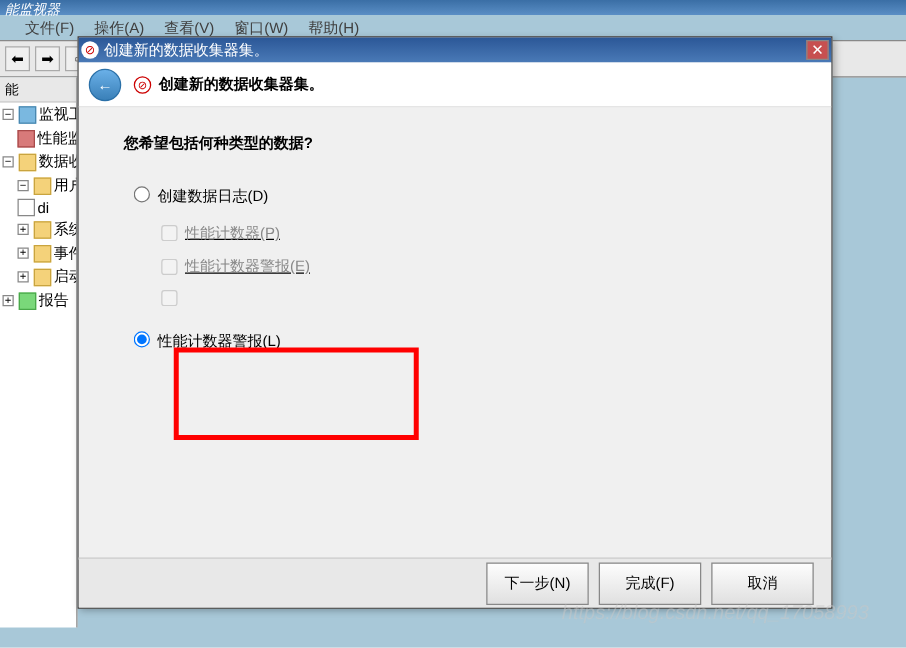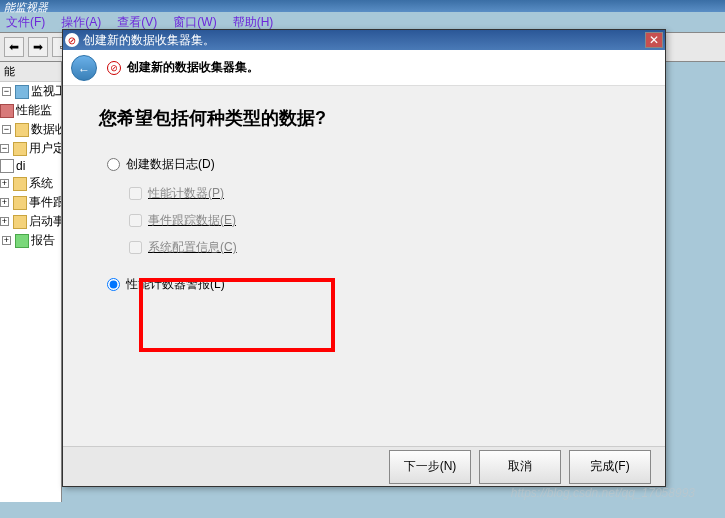--- a/index.html
+++ b/index.html
@@ -1,68 +1,68 @@
 <!DOCTYPE html>
 <html><head>
   <meta charset="utf-8">
   <style>
     * { margin: 0; padding: 0; box-sizing: border-box; font-family: "Microsoft YaHei", SimSun, Arial, sans-serif; font-size: 12px; }
     body { background: #a8c8d8; width: 725px; height: 518px; position: relative; overflow: hidden; }
     
     
-    .main-menu { position: absolute; top: 12px; left: 0; height: 20px; display: flex; gap: 8px; padding-left: 2px; color: #6d28d9; justify-content: flex-end; }
+    .main-menu { position: absolute; top: 12px; left: 0; height: 20px; display: flex; gap: 8px; padding-left: 16px; color: #404040; justify-content: flex-end; }
     .main-menu span { padding: 2px 4px; }
     
     .main-titlebar { position: absolute; top: 0; left: 0; width: 100%; height: 12px; background: linear-gradient(#3a6ea5, #5a8ec5); }
     .main-title { color: #fff; font-size: 11px; padding-left: 4px; font-style: italic; }
     
     .main-toolbar { position: absolute; top: 32px; left: 0; height: 30px; display: flex; align-items: center; gap: 4px; padding-left: 4px; border-top: 1px solid #888; border-bottom: 1px solid #888; background: #e8e8e8; width: 100%; }
     .tool-btn { width: 20px; height: 20px; border: 1px solid #aaa; background: #f0f0f0; display: flex; align-items: center; justify-content: center; }
     
     
     .tree-panel { position: absolute; top: 62px; left: 0; width: 62px; height: 440px; background: #fff; border-right: 1px solid #888; overflow: hidden; }
     .tree-header { background: #e8e8e8; border-bottom: 1px solid #ccc; padding: 2px 4px; font-size: 11px; }
     .tree-item { display: flex; align-items: center; gap: 2px; padding: 1px 2px; font-size: 11px; white-space: nowrap; }
     .tree-icon { width: 14px; height: 14px; display: inline-block; flex-shrink: 0; }
     .tree-icon.folder { background: #f4d27a; border: 1px solid #c9a43f; }
     .tree-icon.tool { background: #7ab8e0; border: 1px solid #4a88b0; }
     .tree-icon.green { background: #7ad87a; border: 1px solid #4aa84a; }
     .tree-icon.red { background: #d87a7a; border: 1px solid #a84a4a; }
     .tree-icon.page { background: #fff; border: 1px solid #888; }
-    .nested { padding-left: 0; }
+    .nested { padding-left: 14px; }
     .expander { width: 9px; height: 9px; border: 1px solid #888; background: #fff; display: inline-block; text-align: center; line-height: 7px; font-size: 9px; margin-right: 2px; flex-shrink: 0; }
     
     
     .dialog { position: absolute; top: 29px; left: 62px; width: 604px; height: 458px; background: #f0f0f0; border: 1px solid #333; box-shadow: 2px 2px 6px rgba(0,0,0,0.3); }
     .dialog-titlebar { height: 20px; background: linear-gradient(#2b5797, #4a7ab7); display: flex; align-items: center; padding: 0 2px; color: #fff; }
     .dialog-title-icon { width: 14px; height: 14px; margin-right: 4px; background: #fff; border-radius: 50%; display: flex; align-items: center; justify-content: center; color: #c00; font-size: 10px; }
     .dialog-title { flex: 1; font-size: 12px; }
     .dialog-close { width: 18px; height: 16px; background: #c75050; color: #fff; display: flex; align-items: center; justify-content: center; border: 1px solid #888; font-size: 12px; cursor: pointer; }
     
     .dialog-header { height: 36px; display: flex; align-items: center; padding: 0 8px; background: #fff; border-bottom: 1px solid #ddd; }
     .back-btn { width: 26px; height: 26px; border-radius: 50%; background: linear-gradient(#6ab0e8, #3a80b8); display: flex; align-items: center; justify-content: center; color: #fff; font-size: 16px; margin-right: 10px; border: 1px solid #2a70a8; cursor: pointer; }
     .header-icon { width: 14px; height: 14px; margin-right: 6px; border: 1px solid #c00; border-radius: 50%; display: flex; align-items: center; justify-content: center; color: #c00; font-size: 9px; }
     .header-title { font-size: 12px; font-weight: bold; }
     
     .dialog-body { padding: 20px 36px; height: 362px; background: #f0f0f0; }
-    .question { font-size: 18px; font-weight: bold; margin-bottom: 26px; }
+    .question { font-size: 12px; font-weight: bold; margin-bottom: 26px; }
     
     .radio-group { margin-left: 8px; }
-    .radio-option { display: flex; align-items: center; margin-bottom: 12px; }
+    .radio-option { display: flex; align-items: flex-start; margin-bottom: 12px; }
     .radio-option input[type=radio] { margin-right: 6px; }
     .sub-options { margin-left: 22px; margin-bottom: 20px; text-decoration: underline; }
     .checkbox-option { display: flex; align-items: center; margin-bottom: 10px; color: #888; }
     .checkbox-option input[type=checkbox] { margin-right: 6px; width: 13px; height: 13px; }
     
     .highlight-box { position: absolute; border: 4px solid #ff0000; pointer-events: none; }
     
     .dialog-footer { position: absolute; bottom: 0; left: 0; right: 0; height: 40px; background: #e8e8e8; border-top: 1px solid #ccc; display: flex; align-items: center; justify-content: flex-end; gap: 8px; padding-right: 14px; }
     .footer-btn { min-width: 82px; height: 34px; background: linear-gradient(#fdfdfd, #e0e0e0); border: 1px solid #888; padding: 0 12px; cursor: pointer; font-size: 12px; }
     
-    .watermark { position: absolute; bottom: 18px; right: 30px; color: rgba(200,200,200,0.5); font-size: 12px; font-style: italic; pointer-events: none; }
+    .watermark { position: absolute; bottom: 18px; right: 30px; color: rgba(200,200,200,0.5); font-size: 16px; font-style: italic; pointer-events: none; }
   </style>
 </head>
 <body>
 
 <div class="main-titlebar">
   <span class="main-title">能监视器</span>
 </div>
 
 <div class="main-menu">
   <span>文件(F)</span>
@@ -148,37 +148,36 @@
         <input type="radio" name="datatype" style="">
         <span>创建数据日志(D)</span>
       </label>
       <div class="sub-options">
         <label class="checkbox-option">
           <input type="checkbox" disabled="" style="">
           <span>性能计数器(P)</span>
         </label>
         <label class="checkbox-option">
           <input type="checkbox" disabled="" style="">
-          <span>事件跟踪数据(E)</span>
+          <span>性能计数器警报(E)</span>
         </label>
         <label class="checkbox-option">
           <input type="checkbox" disabled="" style="">
-          <span>系统配置信息(C)</span>
         </label>
       </div>
 
       <label class="radio-option" style="margin-top:13px;">
         <input type="radio" name="datatype" checked="" style="">
         <span>性能计数器警报(L)</span>
       </label>
     </div>
 
     <div class="highlight-box" style="top:248px; left:76px; width:196px; height:74px;"></div>
   </div>
 
   <div class="dialog-footer">
     <button class="footer-btn">下一步(N)</button>
+    <button class="footer-btn">完成(F)</button>
     <button class="footer-btn">取消</button>
-    <button class="footer-btn">完成(F)</button>
   </div>
 </div>
 
 <div class="watermark">https://blog.csdn.net/qq_17058993</div>
 
 </body></html>

